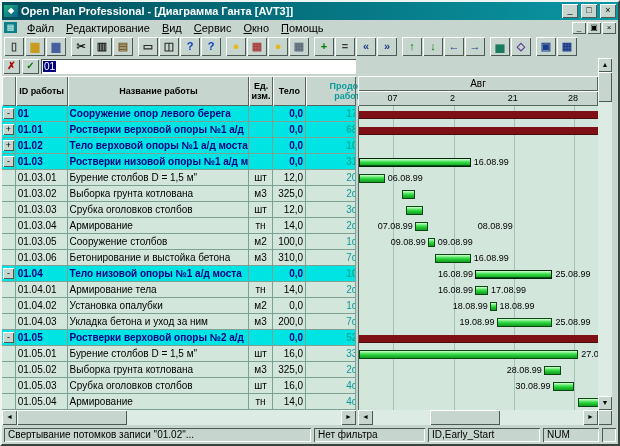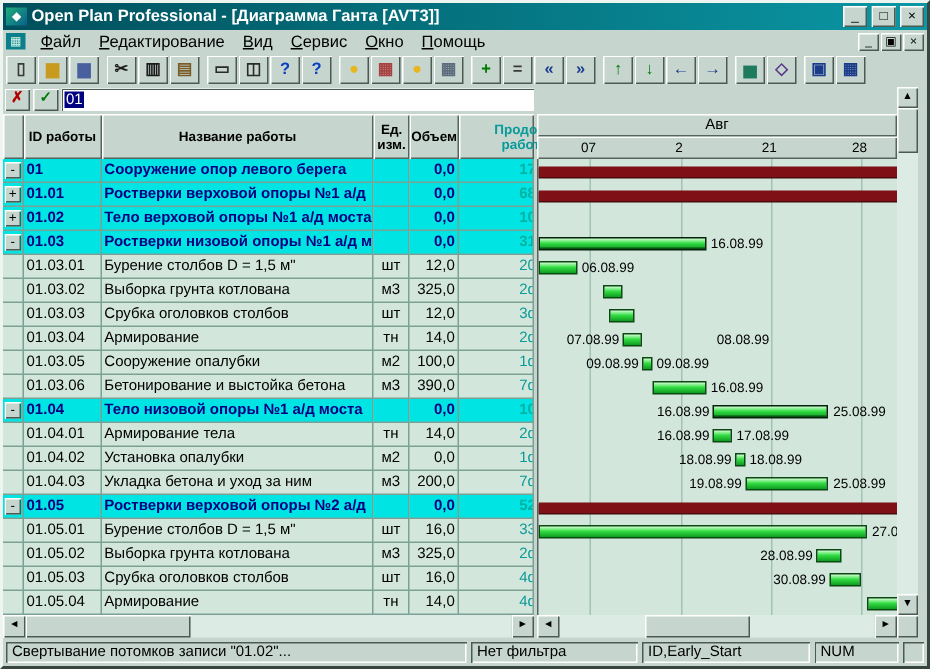--- a/index.html
+++ b/index.html
@@ -239,21 +239,21 @@
     <span class="eb-btn eb-ok raised">✓</span>
     <span class="eb-field"><span class="eb-sel">01</span></span>
   </div>
 
   <div class="abs table-header">
     <div class="th-cell c-exp"></div>
     <div class="th-cell c-id">ID работы</div>
     <div class="th-cell c-name">Название работы</div>
     <div class="th-cell c-unit">Ед.
 изм.</div>
-    <div class="th-cell c-vol">Объем</div>
+    <div class="th-cell c-vol">Тело</div>
     <div class="th-cell c-dur">Продолж.
 работы</div>
   </div>
   <div class="abs table-body" id="table-body">
       <div class="t-row summary">
         <div class="cell c-exp">
           <div class="expand-btn">-</div>
         </div>
         <div class="cell c-id">01</div>
         <div class="cell c-name">Сооружение опор левого берега</div>
@@ -319,31 +319,31 @@
         <div class="cell c-exp"></div>
         <div class="cell c-id">01.03.04</div>
         <div class="cell c-name">Армирование</div>
         <div class="cell c-unit">тн</div>
         <div class="cell c-vol">14,0</div>
         <div class="cell c-dur">2d</div>
       </div>
       <div class="t-row">
         <div class="cell c-exp"></div>
         <div class="cell c-id">01.03.05</div>
-        <div class="cell c-name">Сооружение опалубки</div>
+        <div class="cell c-name">Сооружение столбов</div>
         <div class="cell c-unit">м2</div>
         <div class="cell c-vol">100,0</div>
         <div class="cell c-dur">1d</div>
       </div>
       <div class="t-row">
         <div class="cell c-exp"></div>
         <div class="cell c-id">01.03.06</div>
         <div class="cell c-name">Бетонирование и выстойка бетона</div>
         <div class="cell c-unit">м3</div>
-        <div class="cell c-vol">390,0</div>
+        <div class="cell c-vol">310,0</div>
         <div class="cell c-dur">7d</div>
       </div>
       <div class="t-row summary">
         <div class="cell c-exp">
           <div class="expand-btn">-</div>
         </div>
         <div class="cell c-id">01.04</div>
         <div class="cell c-name">Тело низовой опоры №1 а/д моста</div>
         <div class="cell c-unit"></div>
         <div class="cell c-vol">0,0</div>

